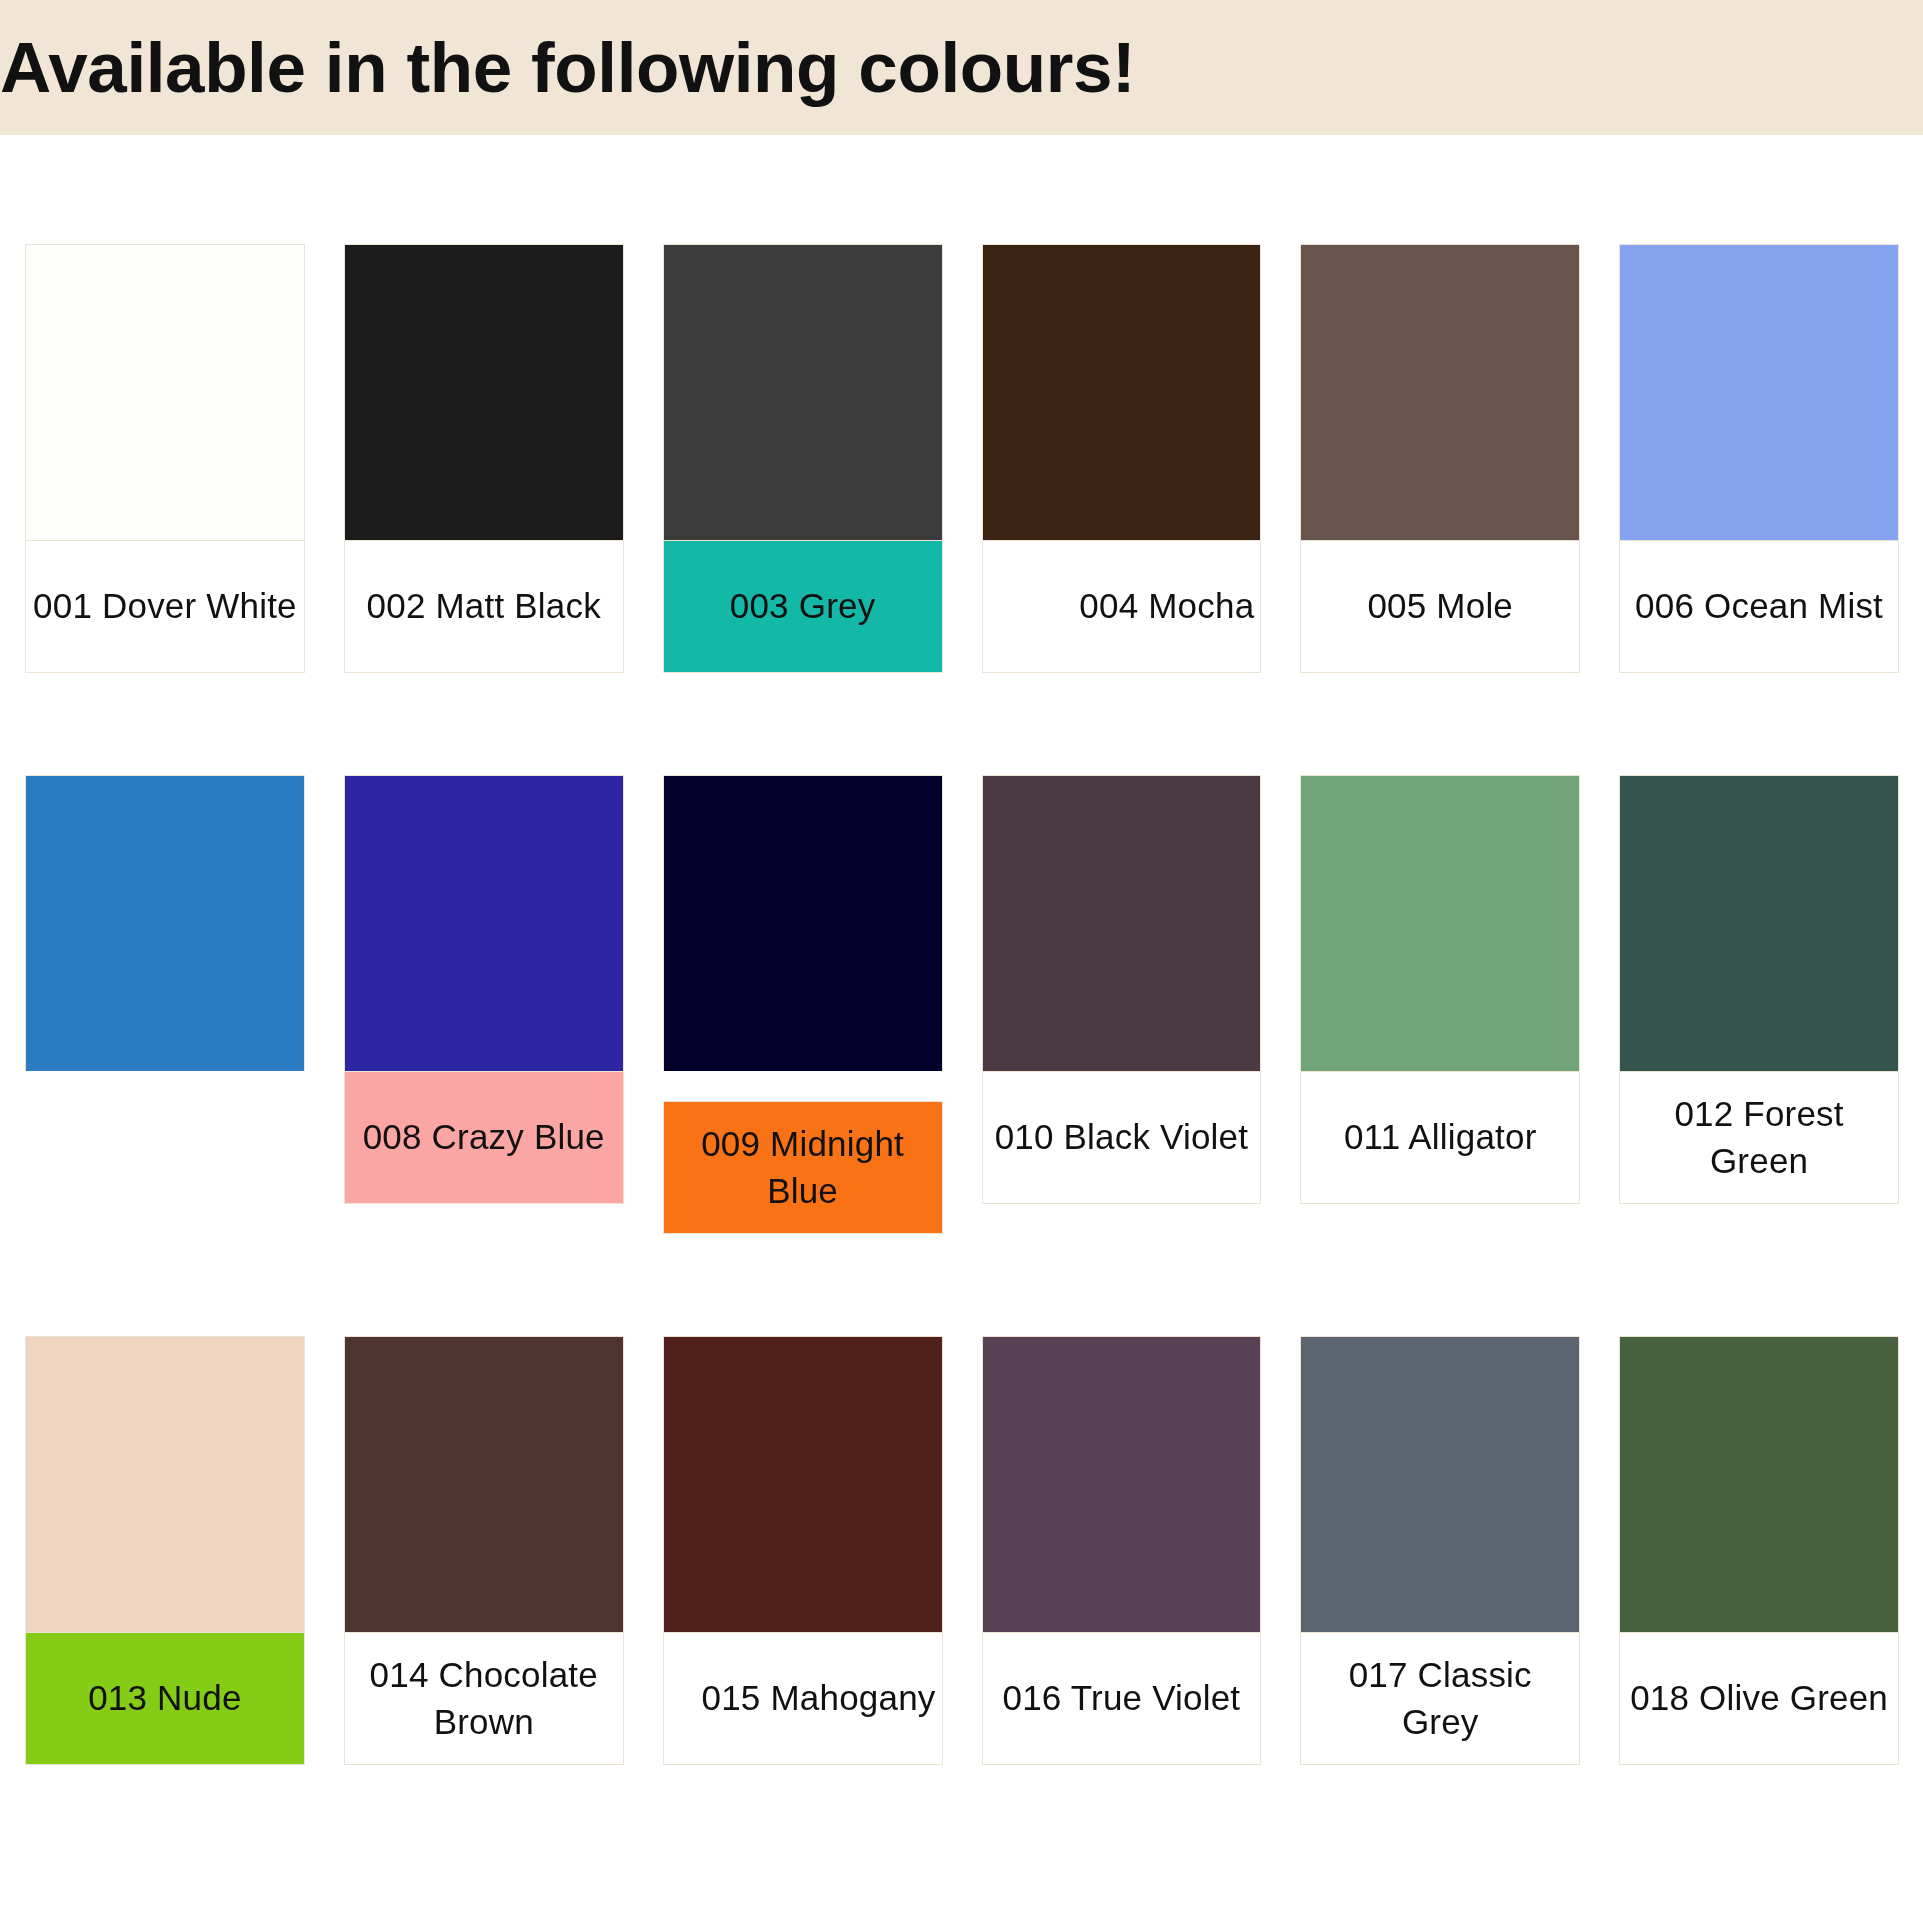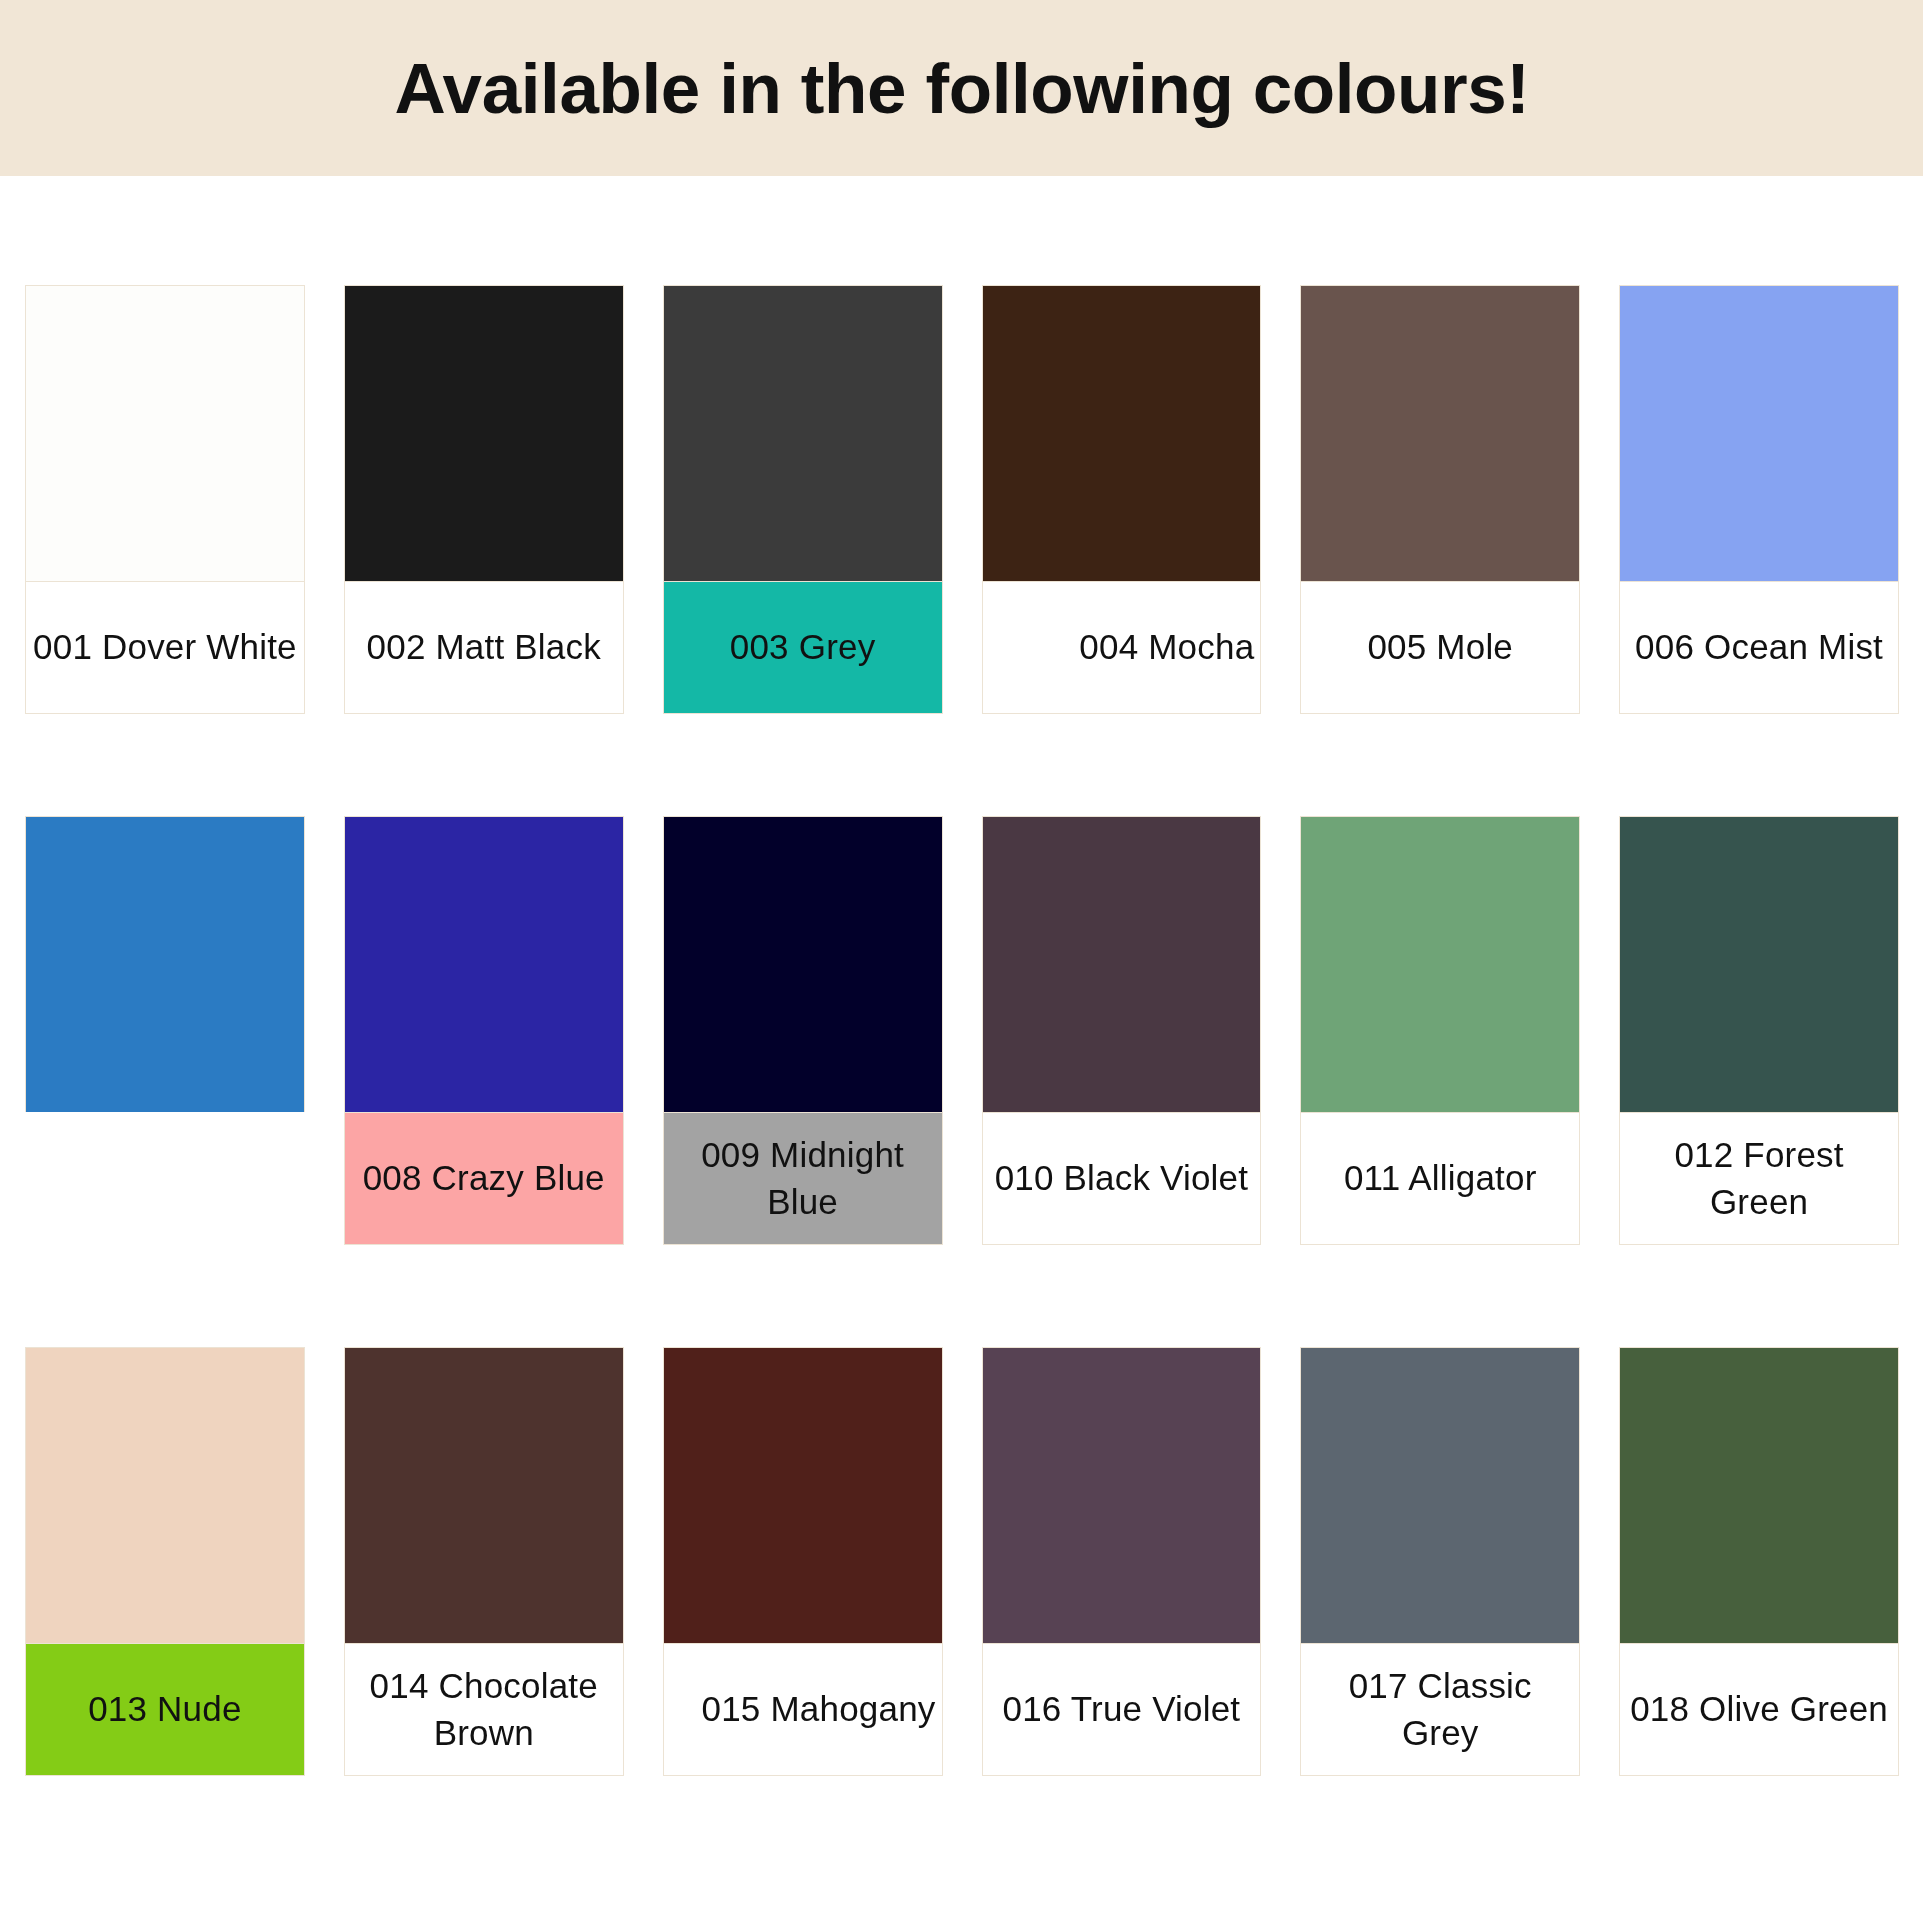--- a/index.html
+++ b/index.html
@@ -18,25 +18,24 @@
   .page {
     position: relative;
     width: 1924px;
     height: 1924px;
     background: #ffffff;
   }
 
   
   .header {
     width: 1924px;
-    height: 176px;
+    height: 135px;
     background: #f1e6d6;
     display: flex;
     align-items: center;
-    justify-content: center;
     box-sizing: border-box;
   }
   .header-title {
     font-size: 71px;
     font-weight: 700;
     letter-spacing: -0.4px;
     color: #111111;
     line-height: 1;
     text-align: center;
     white-space: nowrap;
@@ -138,21 +137,21 @@
         <div class="swatch-color" style="background: rgb(43, 123, 195); border-color: rgb(236, 227, 212);"></div>
       </div>
       <div class="swatch-card">
         <div class="swatch-color" style="background: rgb(43, 37, 164); border-color: rgb(236, 227, 212);"></div>
         <div class="swatch-label" style="border-color: rgb(236, 227, 212); background: #fca5a5;">
           <span class="swatch-label-text" style="color: rgb(17, 17, 17);">008 Crazy Blue</span>
         </div>
       </div>
       <div class="swatch-card">
         <div class="swatch-color" style="background: rgb(2, 0, 42); border-color: rgb(236, 227, 212);"></div>
-        <div class="swatch-label" style="border-color: rgb(236, 227, 212); background: #a3a3a3;">
+        <div class="swatch-label" style="border-color: rgb(236, 227, 212); background: #f97316; margin-top: 30px;">
           <span class="swatch-label-text" style="color: rgb(17, 17, 17);">009 Midnight Blue</span>
         </div>
       </div>
       <div class="swatch-card">
         <div class="swatch-color" style="background: rgb(74, 56, 67); border-color: rgb(236, 227, 212);"></div>
         <div class="swatch-label" style="border-color: rgb(236, 227, 212); background: rgb(255, 255, 255);">
           <span class="swatch-label-text" style="color: rgb(17, 17, 17);">010 Black Violet</span>
         </div>
       </div>
       <div class="swatch-card">

